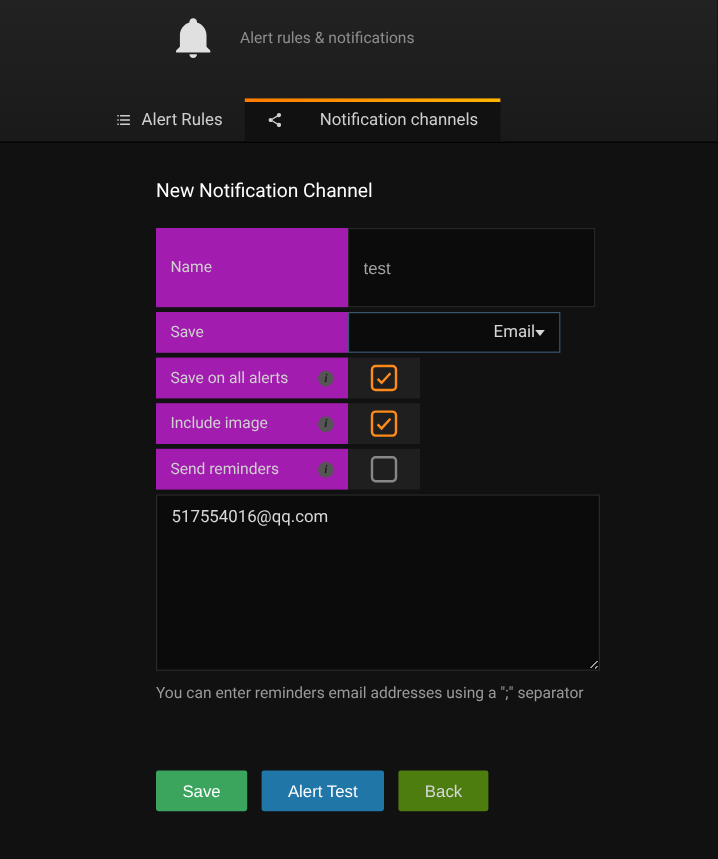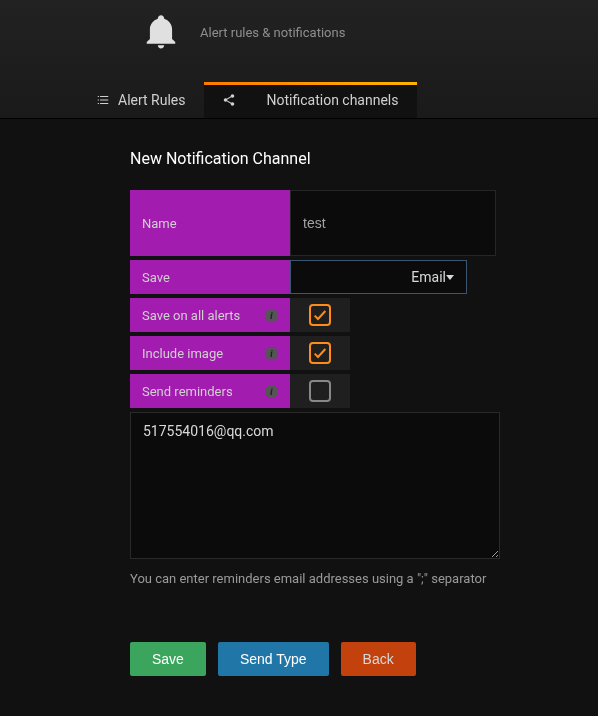--- a/index.html
+++ b/index.html
@@ -188,21 +188,21 @@
     .btn {
       padding: 9px 22px;
       font-size: 14px;
       border: none;
       border-radius: 2px;
       cursor: pointer;
       color: #fff;
     }
     .btn-success { background: #3ba55d; }
     .btn-primary { background: #2176a8; }
-    .btn-secondary { background: #c2410c; color: #d8d9da; }
+    .btn-secondary { background: #4d7c0f; color: #d8d9da; }
   </style>
 </head>
 <body>
 
 <div class="header">
   <div class="header-title-row">
     <div class="bell-icon">
       <svg viewBox="0 0 24 24">
           <path d="M12 2C10.9 2 10 2.9 10 4v.3C7.1 5.2 5 7.8 5 11v6l-2 2v1h18v-1l-2-2v-6c0-3.2-2.1-5.8-5-6.7V4c0-1.1-.9-2-2-2zm-2 19c0 1.1.9 2 2 2s2-.9 2-2h-4z"></path>
         </svg>
@@ -287,16 +287,16 @@
     <div class="form-checkbox-wrap">
       <div class="checkbox unchecked"></div>
     </div>
   </div>
 
   <textarea class="textarea" style="">517554016@qq.com</textarea>
   <div class="helper-text">You can enter reminders email addresses using a ";" separator</div>
 
   <div class="button-row">
     <button class="btn btn-success">Save</button>
-    <button class="btn btn-primary">Send Type</button>
+    <button class="btn btn-primary">Alert Test</button>
     <button class="btn btn-secondary">Back</button>
   </div>
 </div>
 
 </body></html>

